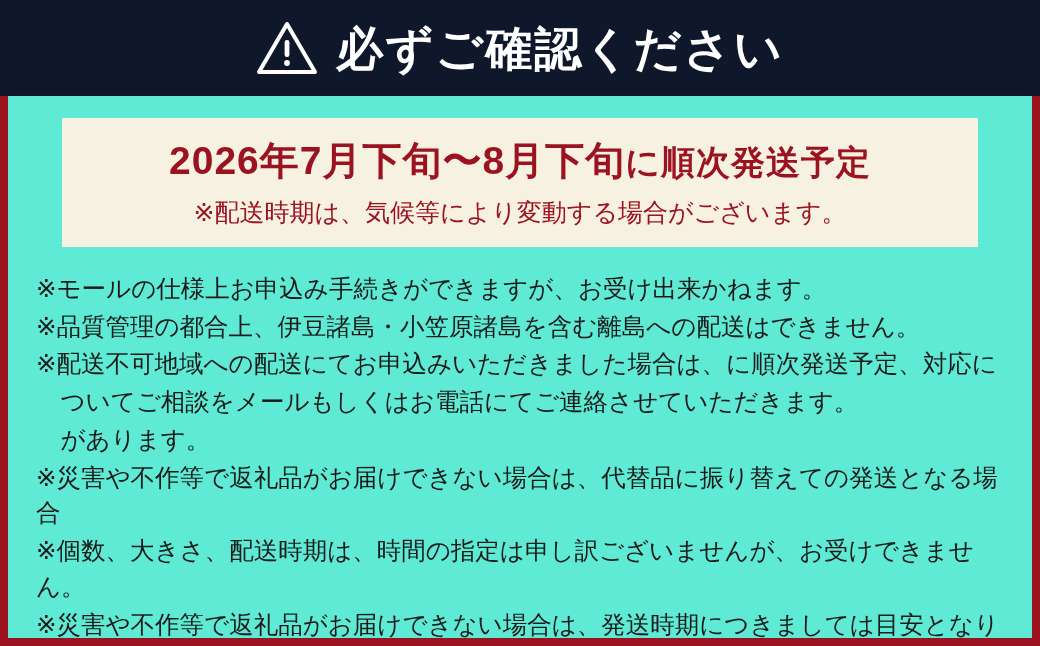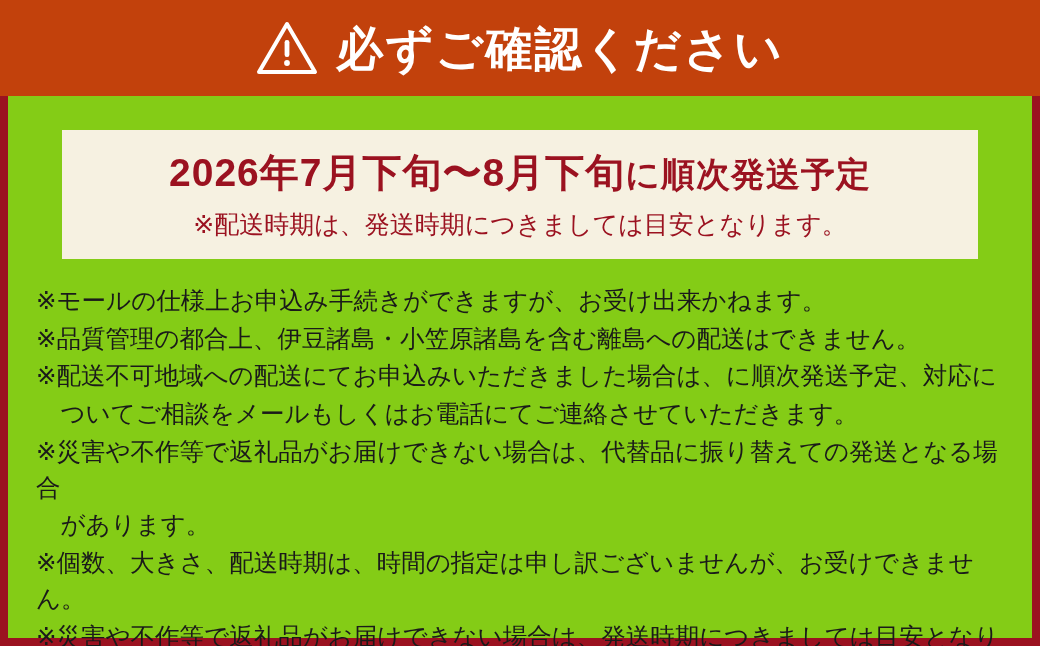--- a/index.html
+++ b/index.html
@@ -19,21 +19,21 @@
     padding: 0;
     overflow: hidden;
   }
   
   .notice-header {
     height: 96px;
     display: flex;
     align-items: center;
     justify-content: center;
     gap: 18px;
-    background: #c2410c;
+    background: #0f172a;
   }
   .warn-icon {
     width: 62px;
     height: 56px;
     flex: 0 0 auto;
     display: block;
   }
   .notice-header-title {
     color: #ffffff;
     font-size: 47px;
@@ -42,22 +42,22 @@
     line-height: 1;
     white-space: nowrap;
   }
   
   .notice-body {
     position: absolute;
     left: 8px;
     top: 96px;
     width: 1024px;
     height: 542px;
-    background: #84cc16;
-    padding: 34px 24px 10px 24px;
+    background: #5eead4;
+    padding: 22px 24px 10px 24px;
   }
   
   .schedule-box {
     background: #f6f1e1;
     width: 916px;
     margin: 0 auto 18px auto;
     padding: 22px 10px 20px 10px;
     text-align: center;
   }
   .schedule-main {
@@ -110,28 +110,28 @@
         <circle cx="31" cy="43" r="2.9" fill="#ffffff"></circle>
       </svg>
     </span>
     <div class="notice-header-title">必ずご確認ください</div>
   </div>
 
   <div class="notice-body">
 
     <div class="schedule-box">
       <div class="schedule-main"><span>2026年7月下旬〜8月下旬</span><span class="tail">に順次発送予定</span></div>
-      <div class="schedule-sub">※配送時期は、発送時期につきましては目安となります。</div>
+      <div class="schedule-sub">※配送時期は、気候等により変動する場合がございます。</div>
     </div>
 
     <div class="notes">
       <div class="note-item">※モールの仕様上お申込み手続きができますが、お受け出来かねます。</div>
       <div class="note-item">※品質管理の都合上、伊豆諸島・小笠原諸島を含む離島への配送はできません。</div>
       <div class="note-item">※配送不可地域への配送にてお申込みいただきました場合は、に順次発送予定、対応に</div>
       <div class="note-item indented-cont">　ついてご相談をメールもしくはお電話にてご連絡させていただきます。</div>
+      <div class="note-item indented-cont">　があります。</div>
       <div class="note-item">※災害や不作等で返礼品がお届けできない場合は、代替品に振り替えての発送となる場合</div>
-      <div class="note-item indented-cont">　があります。</div>
       <div class="note-item">※個数、大きさ、配送時期は、時間の指定は申し訳ございませんが、お受けできません。</div>
       <div class="note-item">※災害や不作等で返礼品がお届けできない場合は、発送時期につきましては目安となります。</div>
     </div>
 
   </div>
 </div>
 
 </body></html>

